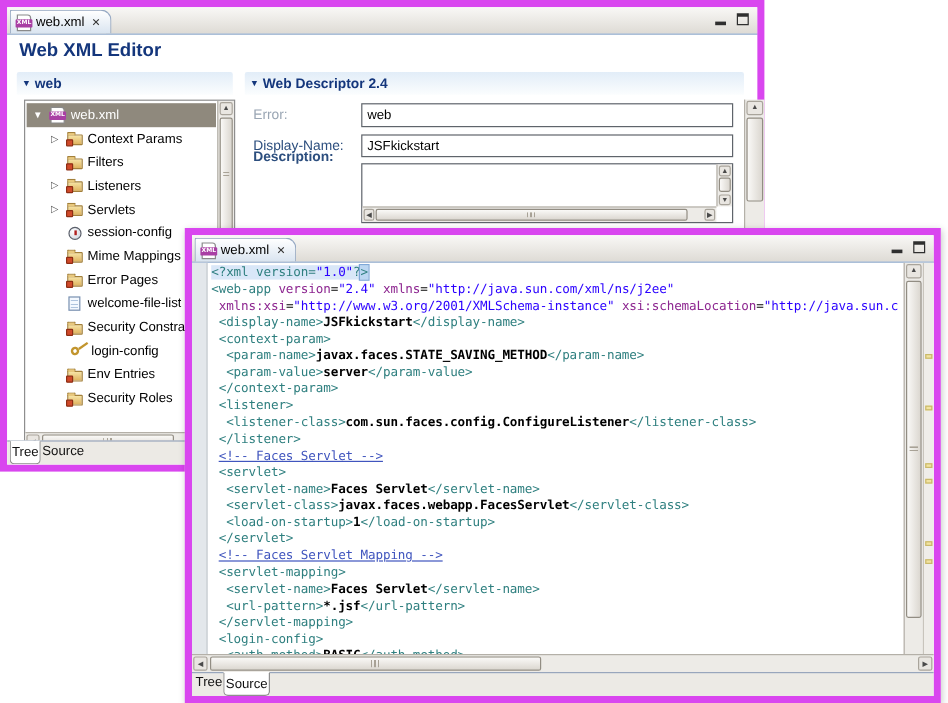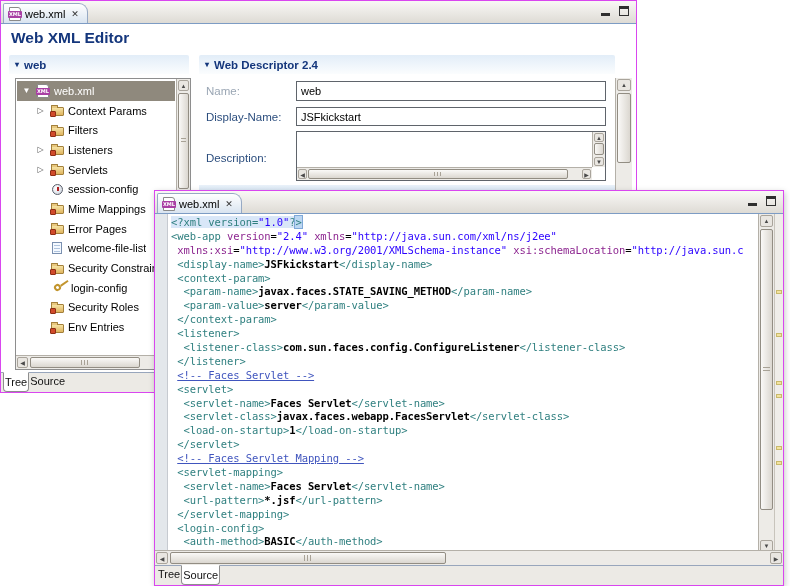--- a/index.html
+++ b/index.html
@@ -1,21 +1,21 @@
 <!DOCTYPE html>
 <html><head>
 <meta charset="utf-8">
 <style>
   * { box-sizing: border-box; margin: 0; padding: 0; }
   html,body { background:#FFFFFF; }
   body { font-family:"Liberation Sans", sans-serif; }
   #canvas { position:relative; width:790px; height:586px; background:#FFFFFF; overflow:hidden; }
 
   
-  .win { position:absolute; background:#FFFFFF; border:1px solid #d946ef; }
+  .win { position:absolute; background:#FFFFFF; border:6px solid #d946ef; }
   .tabbar { position:relative; height:23px; background:linear-gradient(#F9F8F6,#DEDBD5);
             border-bottom:1px solid #7D9CC4; }
   .etab { position:absolute; left:2px; top:2px; bottom:0; display:flex; align-items:center; gap:4px;
           padding:0 8px 0 5px; background:linear-gradient(#FFFFFF,#D9E4F0);
           border:1px solid #96A9C4; border-bottom:none; border-radius:2px 9px 0 0; }
   .etab-label { font-size:11px; color:#000; }
   .etab-close { font-size:9px; color:#333; margin-left:2px; cursor:default; }
   .winbtns { position:absolute; right:6px; top:4px; display:flex; gap:7px; align-items:flex-start; }
   .winbtn { width:12px; height:13px; display:flex; justify-content:center; }
   .glyph-min { width:9px; height:3px; background:#2F2F2F; margin-top:8px; }
@@ -235,28 +235,28 @@
               <span class="tico">
                 <span class="ic-key"></span>
               </span>
               <span class="tlabel">login-config</span>
             </div>
             <div class="trow" style="padding-left: 18px;">
               <span class="arrow"></span>
               <span class="tico">
                 <span class="ic-folder"></span>
               </span>
+              <span class="tlabel">Env Entries</span>
+            </div>
+            <div class="trow" style="padding-left: 18px;">
+              <span class="arrow"></span>
+              <span class="tico">
+                <span class="ic-folder"></span>
+              </span>
               <span class="tlabel">Security Roles</span>
-            </div>
-            <div class="trow" style="padding-left: 18px;">
-              <span class="arrow"></span>
-              <span class="tico">
-                <span class="ic-folder"></span>
-              </span>
-              <span class="tlabel">Env Entries</span>
             </div>
           </div>
 
         <div class="sb sbv" style="top:0; bottom:14px; right:0; width:14px;">
           <div class="sbbtn" style="left:1px; right:1px; top:1px; height:11px;">▲</div>
           <div class="thumb" style="left:1px; right:1px; top:14px; height:96px;">
               <span class="grip-v"></span>
             </div>
         </div>
 
@@ -266,27 +266,27 @@
               <span class="grip-h"></span>
             </div>
         </div>
       </div>
 
       <div class="sect-hdr" id="form-hdr">
         <span class="sect-tri">▾</span>
         <span>Web Descriptor 2.4</span>
       </div>
 
-      <div class="flabel dim" style="top:61px;">Name:</div>
+      <div class="flabel dim" style="top:61px;">Error:</div>
       <input class="finput" style="top: 57px;" value="web">
 
       <div class="flabel" style="top:87px;">Display-Name:</div>
       <input class="finput" style="top: 83px; height: 19px;" value="JSFkickstart">
 
-      <div class="flabel" style="top:128px;">Description:</div>
+      <div class="flabel" style="top:96px;font-weight:bold;">Description:</div>
       <div id="desc-box">
         <span></span>
         <div class="mini-sbv">
           <div class="sbbtn" style="left:1px; right:1px; top:1px; height:9px;">▲</div>
           <div class="thumb" style="left:1px; right:1px; top:11px; height:12px;"></div>
           <div class="sbbtn" style="left:1px; right:1px; bottom:1px; height:9px;">▼</div>
         </div>
         <div class="mini-sbh">
           <div class="sbbtn" style="top:1px; bottom:1px; left:1px; width:9px;">◀</div>
           <div class="thumb thumb-h" style="top:1px; bottom:1px; left:11px; right:24px;">

